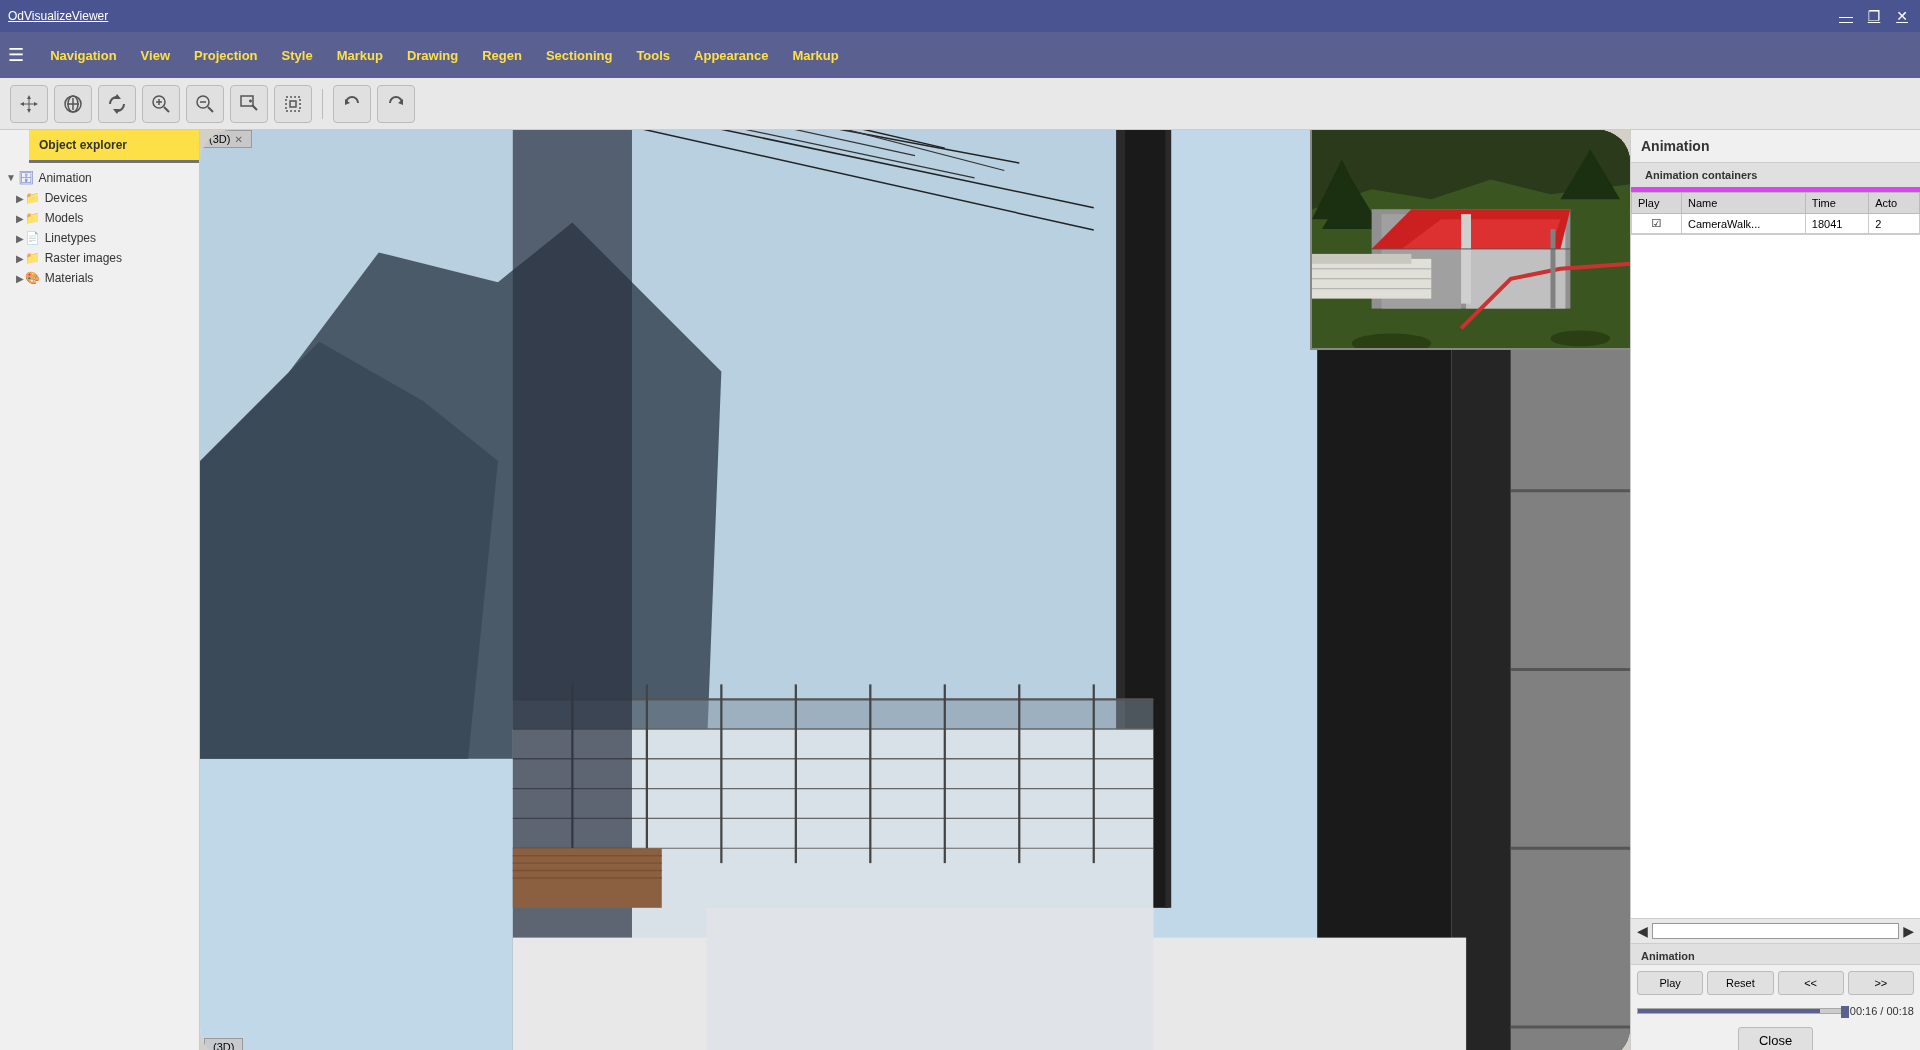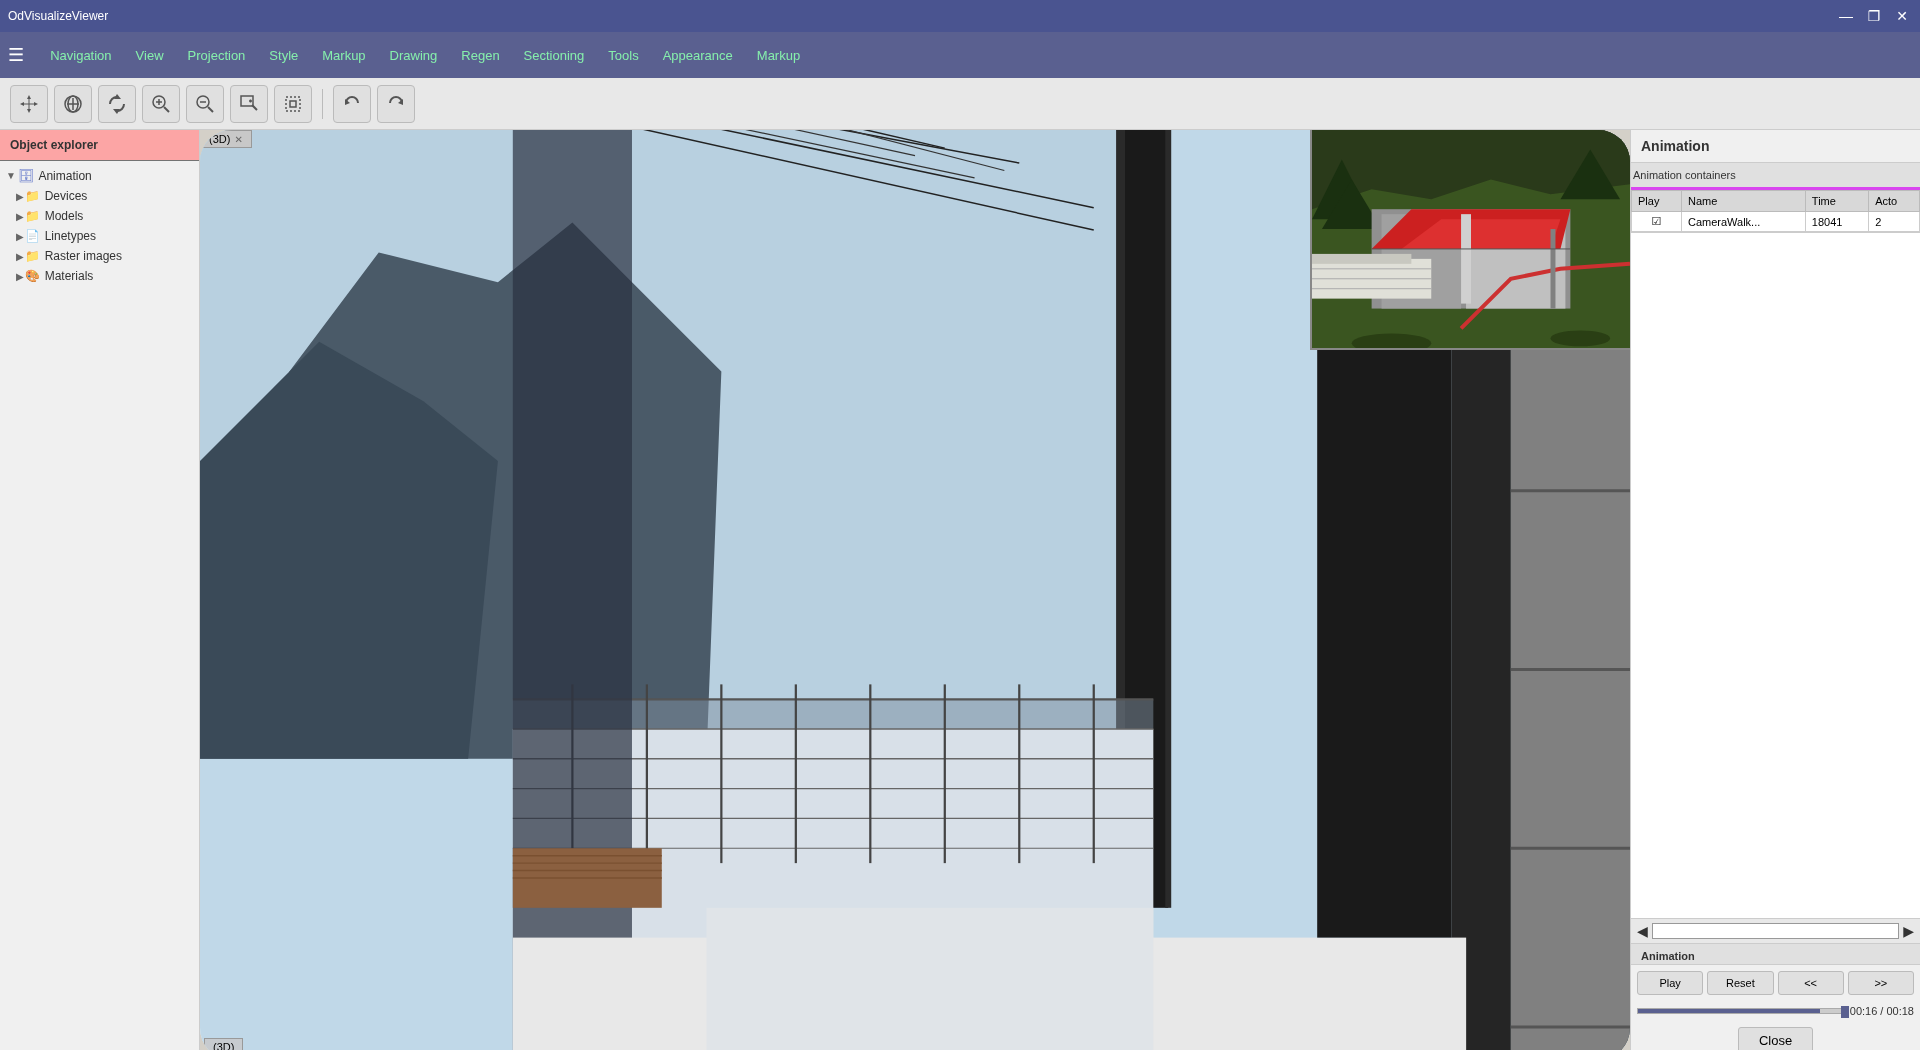--- a/index.html
+++ b/index.html
@@ -9,20 +9,21 @@
     #titlebar {
       width: 100%;
       height: 32px;
       background: #4a5490;
       display: flex;
       align-items: center;
       justify-content: space-between;
       padding: 16px 8px;
       color: white;
       font-size: 12px;
+      text-decoration: underline;
     }
     #titlebar-controls { display: flex; gap: 8px; }
     #titlebar-controls span {
       cursor: pointer;
       font-size: 14px;
       color: white;
       width: 20px;
       text-align: center;
     }
 
@@ -36,25 +37,26 @@
       padding: 0 8px;
       gap: 4px;
     }
     #menubar .menu-hamburger {
       color: white;
       font-size: 18px;
       margin-right: 12px;
       cursor: pointer;
     }
     #menubar .menu-item {
-      color: #86efac;
+      color: #fde047;
       font-size: 13px;
       padding: 6px 10px;
       cursor: pointer;
       border-radius: 3px;
+      font-weight: bold;
     }
 
     
     #toolbar {
       width: 100%;
       height: 52px;
       background: #e8e8e8;
       border-bottom: 1px solid #ccc;
       display: flex;
       align-items: center;
@@ -95,22 +97,23 @@
       background: #f0f0f0;
       border-right: 1px solid #ccc;
       display: flex;
       flex-direction: column;
     }
     #object-explorer-title {
       padding: 8px 10px;
       font-weight: bold;
       font-size: 12px;
       color: #333;
-      background: #fca5a5;
-      border-bottom: 1px solid #737373;
+      background: #fde047;
+      border-bottom: 3px solid #737373;
+      margin-left: 29px;
     }
     #tree-container {
       flex: 1;
       padding: 4px 0;
     }
     .tree-item {
       display: flex;
       align-items: center;
       padding: 3px 6px;
       cursor: pointer;
@@ -187,26 +190,26 @@
       flex-direction: column;
     }
     #animation-panel-title {
       padding: 8px 10px;
       font-size: 14px;
       font-weight: bold;
       color: #333;
       border-bottom: 1px solid #ccc;
     }
     #animation-containers-label {
-      padding: 6px 2px;
+      padding: 6px 14px;
       font-size: 11px;
-      font-weight: normal;
+      font-weight: bold;
       color: #333;
       background: #e0e0e0;
-      border-bottom: 3px solid #d946ef;
+      border-bottom: 5px solid #d946ef;
     }
 
     
     #anim-table {
       width: 100%;
       border-collapse: collapse;
       font-size: 11px;
     }
     #anim-table th {
       background: #d8d8d8;

